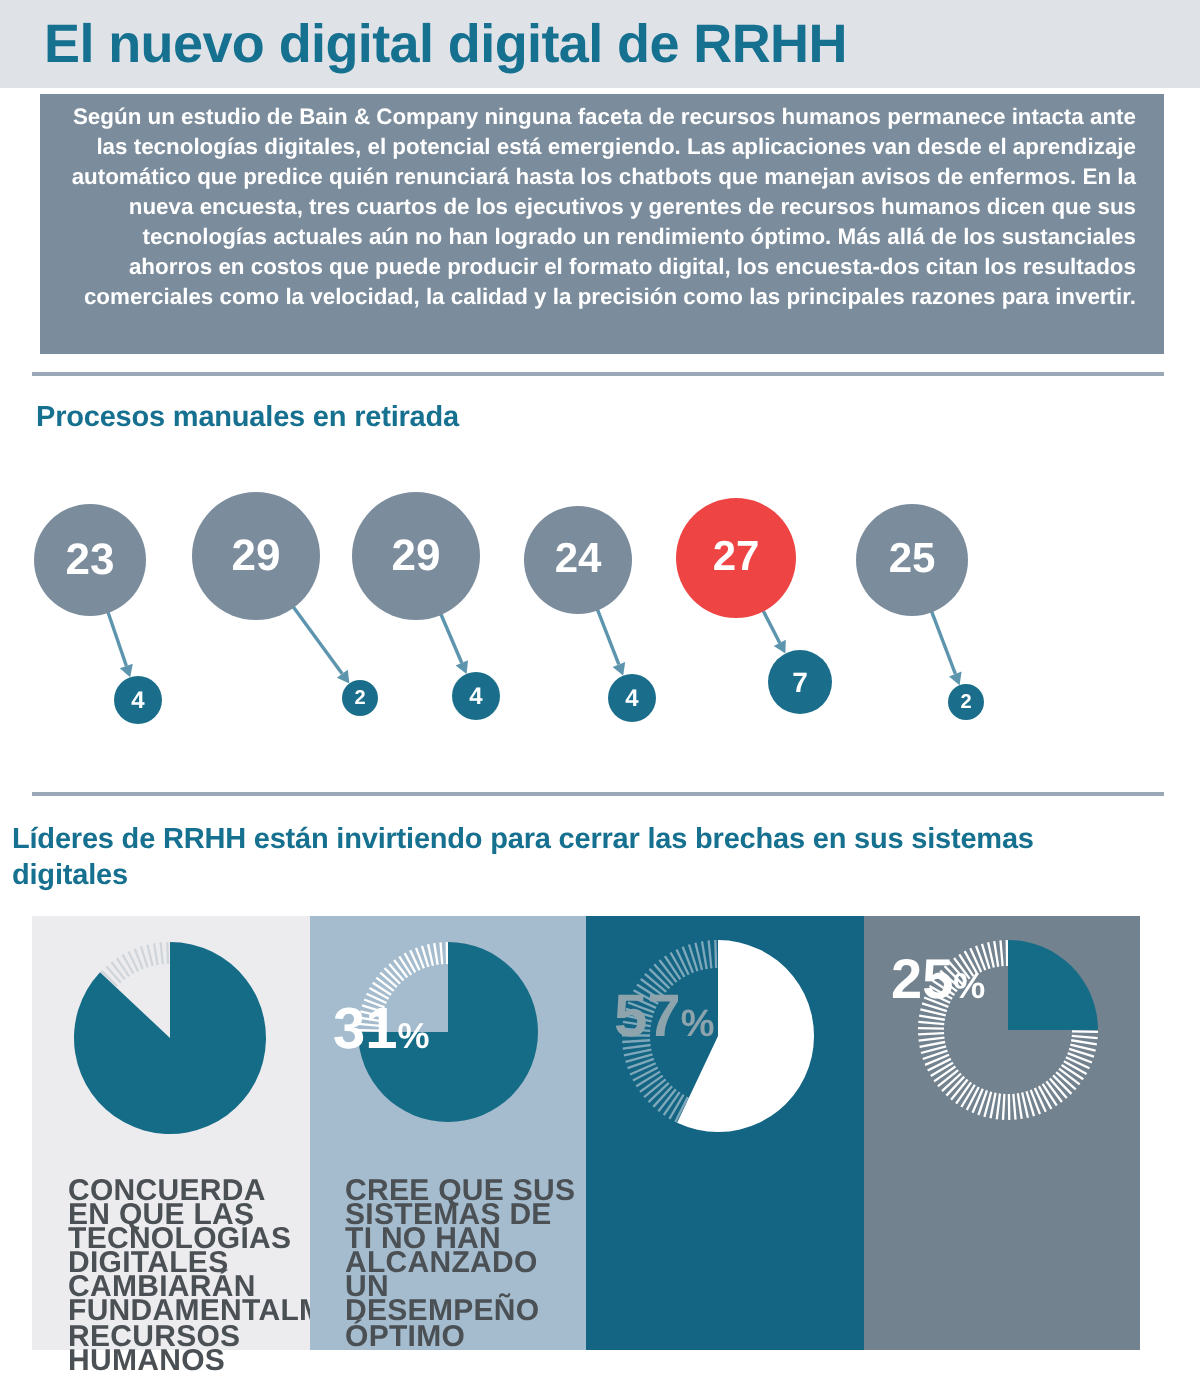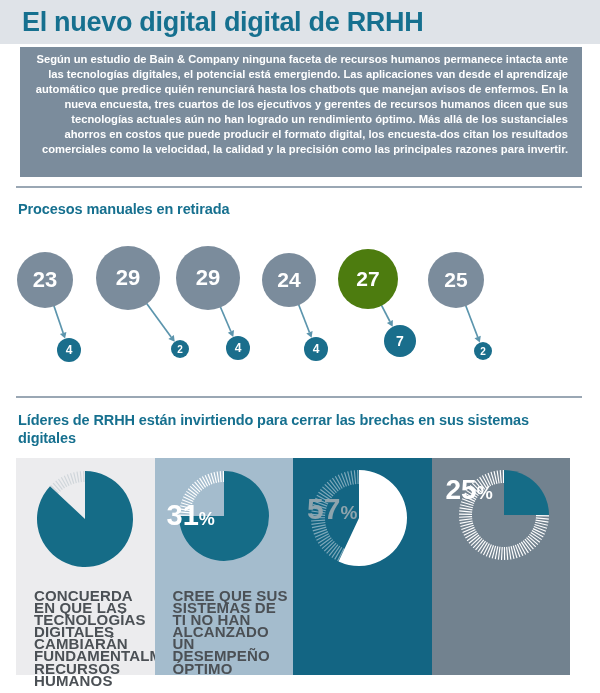--- a/index.html
+++ b/index.html
@@ -57,21 +57,21 @@
     font-weight:bold;
   }
   .arrowsvg{position:absolute;left:0;top:0;width:600px;height:130px;}
 
   
   .rule-mid{
     position:absolute;left:16px;top:396px;width:566px;height:2px;
     background:#9aa7b4;
   }
   .sec2-title{
-    position:absolute;left:18px;top:411px;width:520px;
+    position:absolute;left:6px;top:411px;width:520px;
     font-size:14.5px;font-weight:bold;color:#16708f;line-height:18px;
     letter-spacing:-0.1px;
   }
 
   
   .panels{position:absolute;left:16px;top:458px;width:554px;height:217px;display:flex;}
   .panel{position:relative;width:138.5px;height:217px;box-sizing:border-box;}
   .p1{background:#ececee;}
   .p2{background:#a4bccd;}
   .p3{background:#136583;}
@@ -119,21 +119,21 @@
         <polygon points="479.8,104.6 474.5,100.2 480.8,97.8" fill="#5c95ad"></polygon>
       </svg>
   <div class="bubble" style="left: 17px; top: 14px; width: 56px; height: 56px; background: rgb(123, 140, 156); font-size: 22px;">23</div>
       <div class="dot" style="left: 57px; top: 100px; width: 24px; height: 24px; background: rgb(26, 110, 140); font-size: 12px;">4</div>
       <div class="bubble" style="left: 96px; top: 8px; width: 64px; height: 64px; background: rgb(123, 140, 156); font-size: 22px;">29</div>
       <div class="dot" style="left: 171px; top: 102px; width: 18px; height: 18px; background: rgb(26, 110, 140); font-size: 10px;">2</div>
       <div class="bubble" style="left: 176px; top: 8px; width: 64px; height: 64px; background: rgb(123, 140, 156); font-size: 22px;">29</div>
       <div class="dot" style="left: 226px; top: 98px; width: 24px; height: 24px; background: rgb(26, 110, 140); font-size: 12px;">4</div>
       <div class="bubble" style="left: 262px; top: 15px; width: 54px; height: 54px; background: rgb(123, 140, 156); font-size: 21px;">24</div>
       <div class="dot" style="left: 304px; top: 99px; width: 24px; height: 24px; background: rgb(26, 110, 140); font-size: 12px;">4</div>
-      <div class="bubble" style="left: 338px; top: 11px; width: 60px; height: 60px; background: #4d7c0f; font-size: 21px;">27</div>
+      <div class="bubble" style="left: 338px; top: 11px; width: 60px; height: 60px; background: #ef4444; font-size: 21px;">27</div>
       <div class="dot" style="left: 384px; top: 87px; width: 32px; height: 32px; background: rgb(26, 110, 140); font-size: 14px;">7</div>
       <div class="bubble" style="left: 428px; top: 14px; width: 56px; height: 56px; background: rgb(123, 140, 156); font-size: 21px;">25</div>
       <div class="dot" style="left: 474px; top: 104px; width: 18px; height: 18px; background: rgb(26, 110, 140); font-size: 10px;">2</div>
     </div>
 
   <div class="rule-mid"></div>
   <div class="sec2-title">Líderes de RRHH están invirtiendo para cerrar las brechas en sus sistemas digitales</div>
 
   <div class="panels">
       <div class="panel p1" style="background: rgb(236, 236, 238);">

